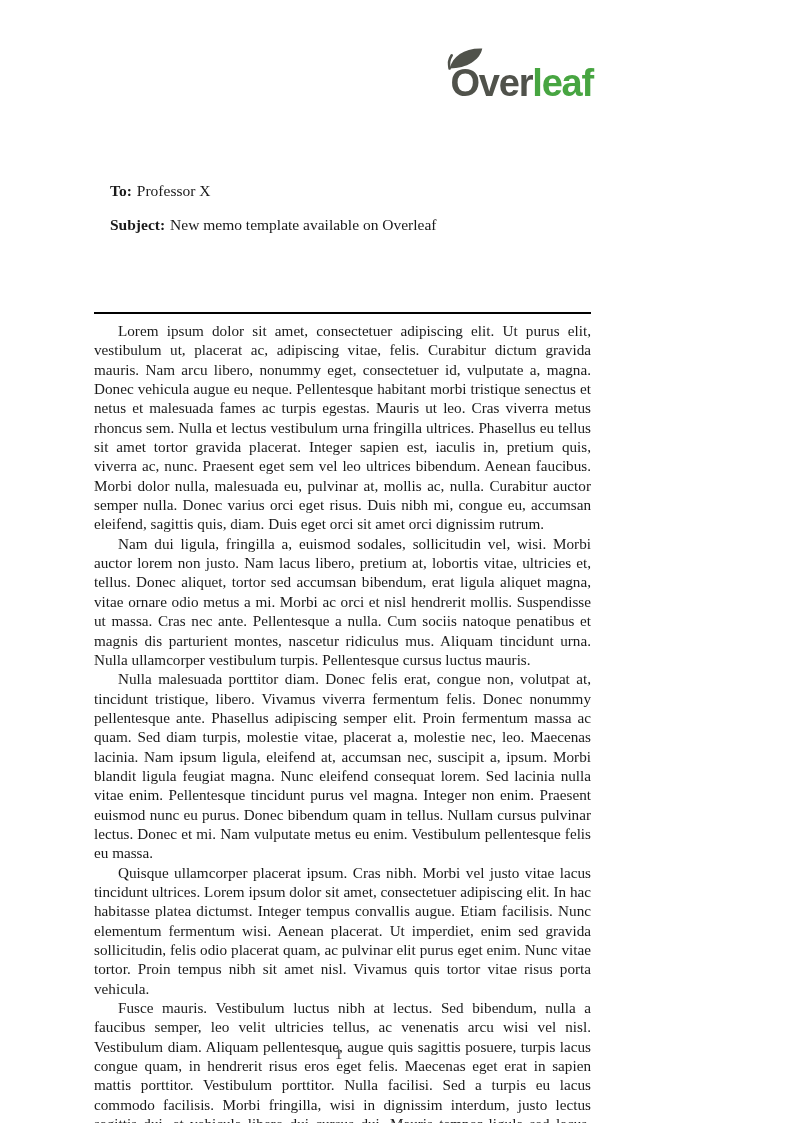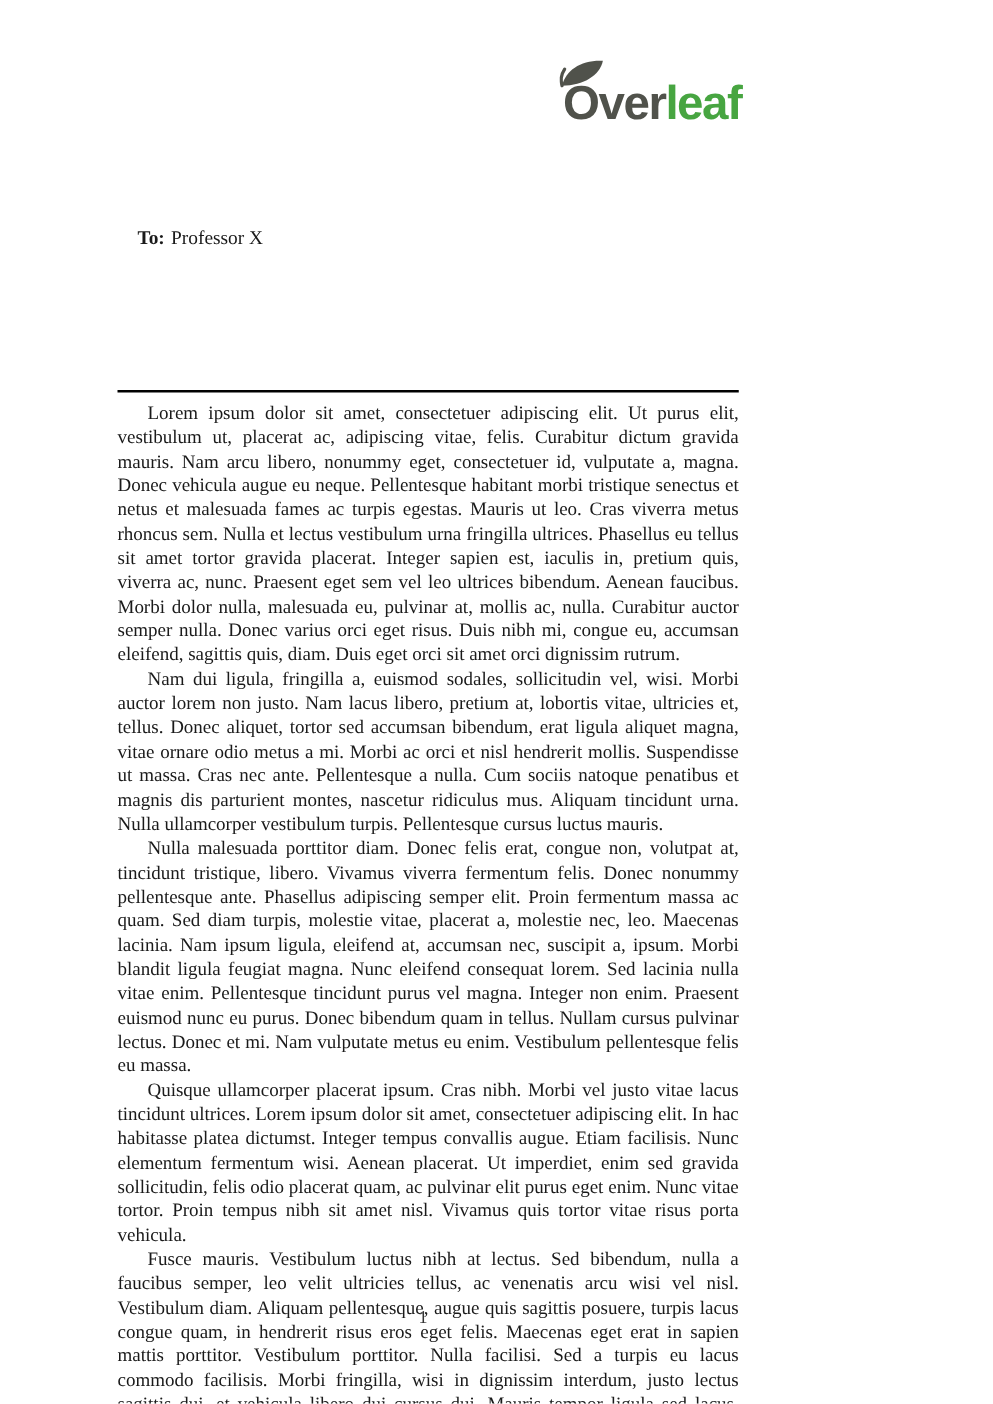--- a/index.html
+++ b/index.html
@@ -102,20 +102,23 @@
         <path d="M 2 22 C 7 8, 22 0, 42 3 C 38 16, 22 24, 2 22 Z" fill="#50524b"></path>
         <path d="M 2 22 C 1 17, 2 12, 6 7" fill="none" stroke="#50524b" stroke-width="3" stroke-linecap="round"></path>
       </svg>
     </span><span class="logo-dark" style="color: rgb(80, 82, 75);">Over</span><span class="logo-green" style="color: rgb(71, 165, 65);">leaf</span>
   </div>
 
   <div class="memo-header">
     <p class="field">
       <span class="lbl">To:</span><span class="val">Professor X</span>
     </p>
+    <p class="field">
+      <span class="lbl">Subject:</span><span class="val">New memo template available on Overleaf</span>
+    </p>
   </div>
 
   <div class="rule"></div>
 
   <div class="body-text">
     <p>Lorem ipsum dolor sit amet, consectetuer adipiscing elit. Ut purus elit, vestibulum ut, placerat ac, adipiscing vitae, felis. Curabitur dictum gravida mauris. Nam arcu libero, nonummy eget, consectetuer id, vulputate a, magna. Donec vehicula augue eu neque. Pellentesque habitant morbi tristique senectus et netus et malesuada fames ac turpis egestas. Mauris ut leo. Cras viverra metus rhoncus sem. Nulla et lectus vestibulum urna fringilla ultrices. Phasellus eu tellus sit amet tortor gravida placerat. Integer sapien est, iaculis in, pretium quis, viverra ac, nunc. Praesent eget sem vel leo ultrices bibendum. Aenean faucibus. Morbi dolor nulla, malesuada eu, pulvinar at, mollis ac, nulla. Curabitur auctor semper nulla. Donec varius orci eget risus. Duis nibh mi, congue eu, accumsan eleifend, sagittis quis, diam. Duis eget orci sit amet orci dignissim rutrum.</p>
     <p>Nam dui ligula, fringilla a, euismod sodales, sollicitudin vel, wisi. Morbi auctor lorem non justo. Nam lacus libero, pretium at, lobortis vitae, ultricies et, tellus. Donec aliquet, tortor sed accumsan bibendum, erat ligula aliquet magna, vitae ornare odio metus a mi. Morbi ac orci et nisl hendrerit mollis. Suspendisse ut massa. Cras nec ante. Pellentesque a nulla. Cum sociis natoque penatibus et magnis dis parturient montes, nascetur ridiculus mus. Aliquam tincidunt urna. Nulla ullamcorper vestibulum turpis. Pellentesque cursus luctus mauris.</p>
     <p>Nulla malesuada porttitor diam. Donec felis erat, congue non, volutpat at, tincidunt tristique, libero. Vivamus viverra fermentum felis. Donec nonummy pellentesque ante. Phasellus adipiscing semper elit. Proin fermentum massa ac quam. Sed diam turpis, molestie vitae, placerat a, molestie nec, leo. Maecenas lacinia. Nam ipsum ligula, eleifend at, accumsan nec, suscipit a, ipsum. Morbi blandit ligula feugiat magna. Nunc eleifend consequat lorem. Sed lacinia nulla vitae enim. Pellentesque tincidunt purus vel magna. Integer non enim. Praesent euismod nunc eu purus. Donec bibendum quam in tellus. Nullam cursus pulvinar lectus. Donec et mi. Nam vulputate metus eu enim. Vestibulum pellentesque felis eu massa.</p>
     <p>Quisque ullamcorper placerat ipsum. Cras nibh. Morbi vel justo vitae lacus tincidunt ultrices. Lorem ipsum dolor sit amet, consectetuer adipiscing elit. In hac habitasse platea dictumst. Integer tempus convallis augue. Etiam facilisis. Nunc elementum fermentum wisi. Aenean placerat. Ut imperdiet, enim sed gravida sollicitudin, felis odio placerat quam, ac pulvinar elit purus eget enim. Nunc vitae tortor. Proin tempus nibh sit amet nisl. Vivamus quis tortor vitae risus porta vehicula.</p>
     <p>Fusce mauris. Vestibulum luctus nibh at lectus. Sed bibendum, nulla a faucibus semper, leo velit ultricies tellus, ac venenatis arcu wisi vel nisl. Vestibulum diam. Aliquam pellentesque, augue quis sagittis posuere, turpis lacus congue quam, in hendrerit risus eros eget felis. Maecenas eget erat in sapien mattis porttitor. Vestibulum porttitor. Nulla facilisi. Sed a turpis eu lacus commodo facilisis. Morbi fringilla, wisi in dignissim interdum, justo lectus sagittis dui, et vehicula libero dui cursus dui. Mauris tempor ligula sed lacus. Duis cursus enim ut augue. Cras ac magna. Cras nulla. Nulla egestas. Curabitur a leo. Quisque egestas wisi eget nunc. Nam feugiat lacus vel est. Curabitur consectetuer.</p>

